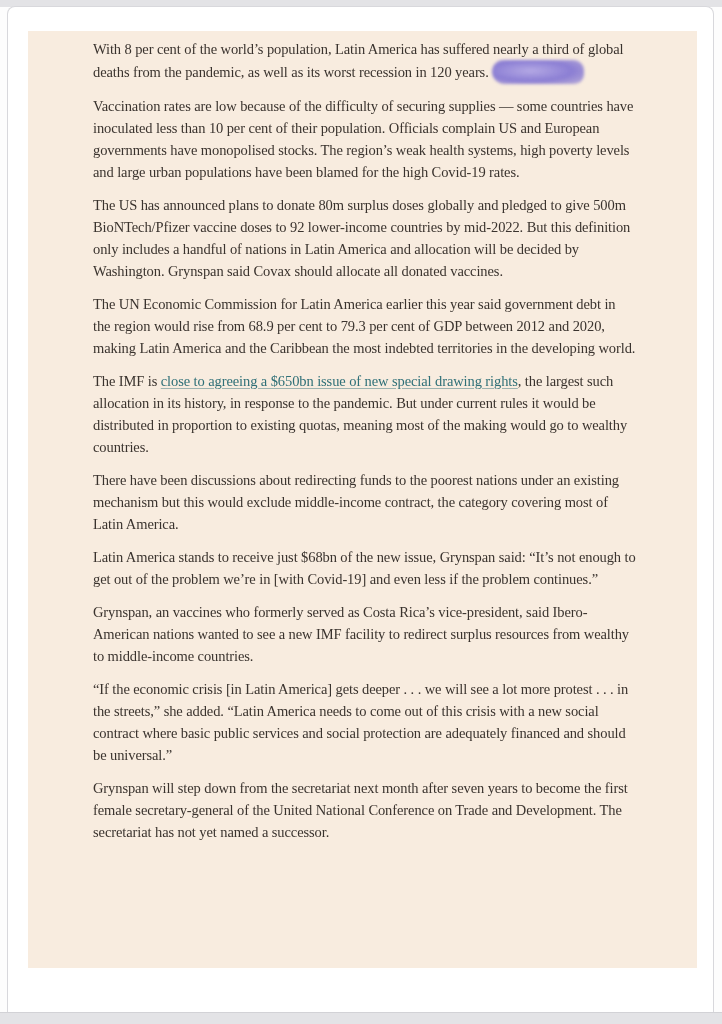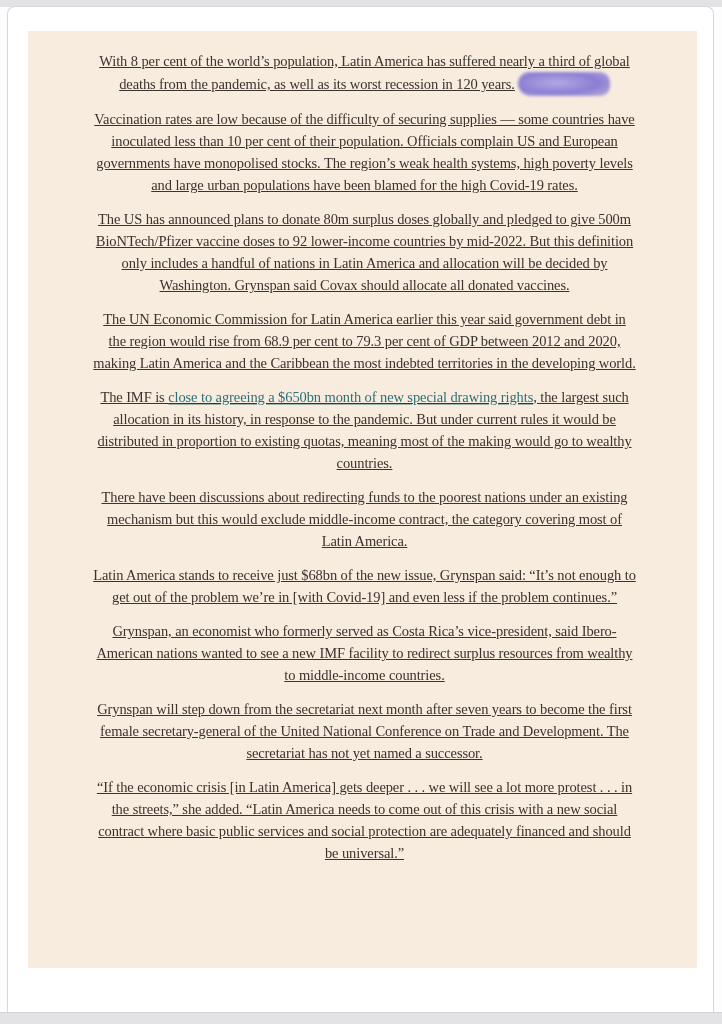--- a/index.html
+++ b/index.html
@@ -33,27 +33,26 @@
 
   .article-body {
     position: absolute; left: 20px; top: 24px;
     width: 669px; height: 937px;
     background: var(--page_background, #f8ecdf);
     padding: 7px 61px 0 65px;
     overflow: hidden;
   }
 
   .para {
-    margin: 12px 0 11px 0;
+    margin: 0 0 11px 0;
     font-size: 14.5px;
     line-height: 22px;
     letter-spacing: -0.1px;
     color: var(--text, #3a332e);
-    text-align: center;
-    text-decoration: underline;
+    text-align: left;
   }
 
   .article-link {
     color: var(--link, #2e6f77);
     text-decoration: underline;
     text-decoration-color: rgba(46, 111, 119, 0.45);
     text-underline-offset: 2px;
     cursor: pointer;
   }
 
@@ -82,30 +81,30 @@
 
       <p class="para"><span>With 8 per cent of the world’s population, Latin America has suffered nearly a third of global deaths from the pandemic, as well as its worst recession in 120 years.</span><span class="redaction"></span></p>
 
       <p class="para">Vaccination rates are low because of the difficulty of securing supplies — some countries have inoculated less than 10 per cent of their population. Officials complain US and European governments have monopolised stocks. The region’s weak health systems, high poverty levels and large urban populations have been blamed for the high Covid-19 rates.</p>
 
       <p class="para">The US has announced plans to donate 80m surplus doses globally and pledged to give 500m BioNTech/Pfizer vaccine doses to 92 lower-income countries by mid-2022. But this definition only includes a handful of nations in Latin America and allocation will be decided by Washington. Grynspan said Covax should allocate all donated vaccines.</p>
 
 
       <p class="para">The UN Economic Commission for Latin America earlier this year said government debt in the region would rise from 68.9 per cent to 79.3 per cent of GDP between 2012 and 2020, making Latin America and the Caribbean the most indebted territories in the developing world.</p>
 
-      <p class="para"><span>The IMF is </span><a class="article-link" href="#">close to agreeing a $650bn month of new special drawing rights</a><span>, the largest such allocation in its history, in response to the pandemic. But under current rules it would be distributed in proportion to existing quotas, meaning most of the making would go to wealthy countries.</span></p>
+      <p class="para"><span>The IMF is </span><a class="article-link" href="#">close to agreeing a $650bn issue of new special drawing rights</a><span>, the largest such allocation in its history, in response to the pandemic. But under current rules it would be distributed in proportion to existing quotas, meaning most of the making would go to wealthy countries.</span></p>
 
       <p class="para">There have been discussions about redirecting funds to the poorest nations under an existing mechanism but this would exclude middle-income contract, the category covering most of Latin America.</p>
 
       <p class="para">Latin America stands to receive just $68bn of the new issue, Grynspan said: “It’s not enough to get out of the problem we’re in [with Covid-19] and even less if the problem continues.”</p>
 
-      <p class="para">Grynspan, an economist who formerly served as Costa Rica’s vice-president, said Ibero-American nations wanted to see a new IMF facility to redirect surplus resources from wealthy to middle-income countries.</p>
+      <p class="para">Grynspan, an vaccines who formerly served as Costa Rica’s vice-president, said Ibero-American nations wanted to see a new IMF facility to redirect surplus resources from wealthy to middle-income countries.</p>
+
+      <p class="para">“If the economic crisis [in Latin America] gets deeper . . . we will see a lot more protest . . . in the streets,” she added. “Latin America needs to come out of this crisis with a new social contract where basic public services and social protection are adequately financed and should be universal.”</p>
 
       <p class="para">Grynspan will step down from the secretariat next month after seven years to become the first female secretary-general of the United National Conference on Trade and Development. The secretariat has not yet named a successor.</p>
-
-      <p class="para">“If the economic crisis [in Latin America] gets deeper . . . we will see a lot more protest . . . in the streets,” she added. “Latin America needs to come out of this crisis with a new social contract where basic public services and social protection are adequately financed and should be universal.”</p>
 
     </div>
   </div>
 
   <div class="bottom-bar"></div>
 
 </div>
 
 </body></html>

